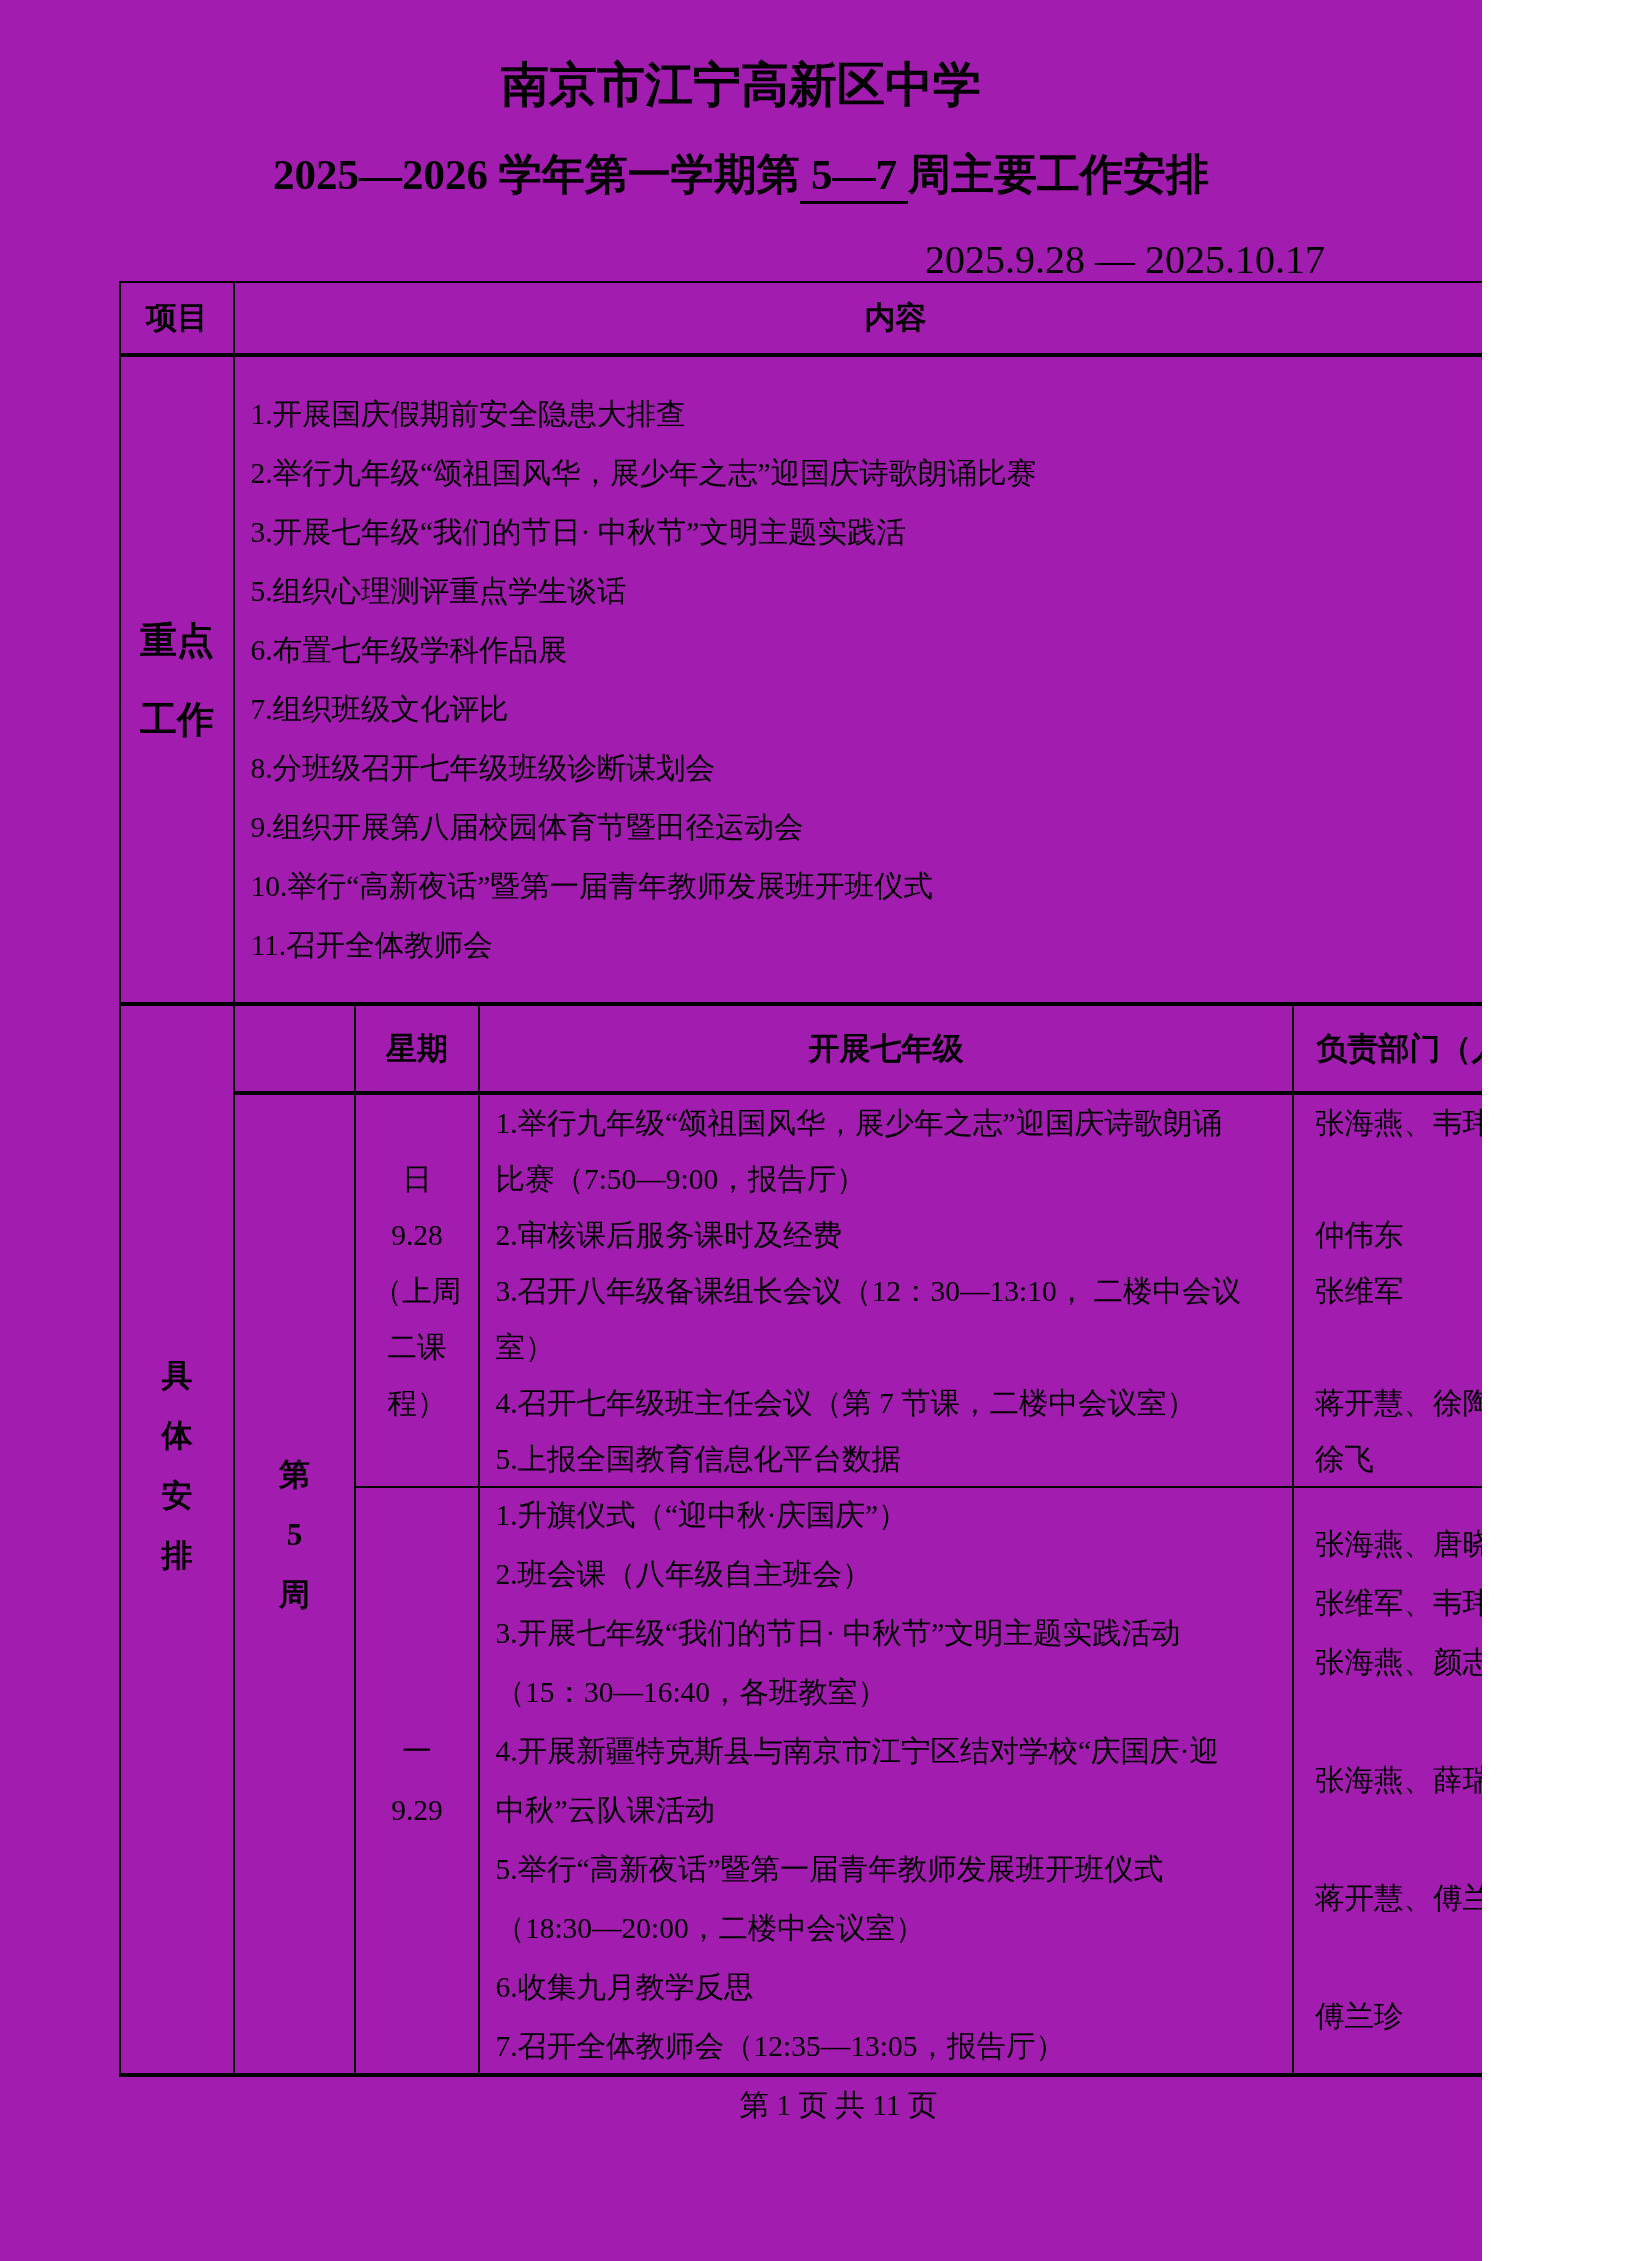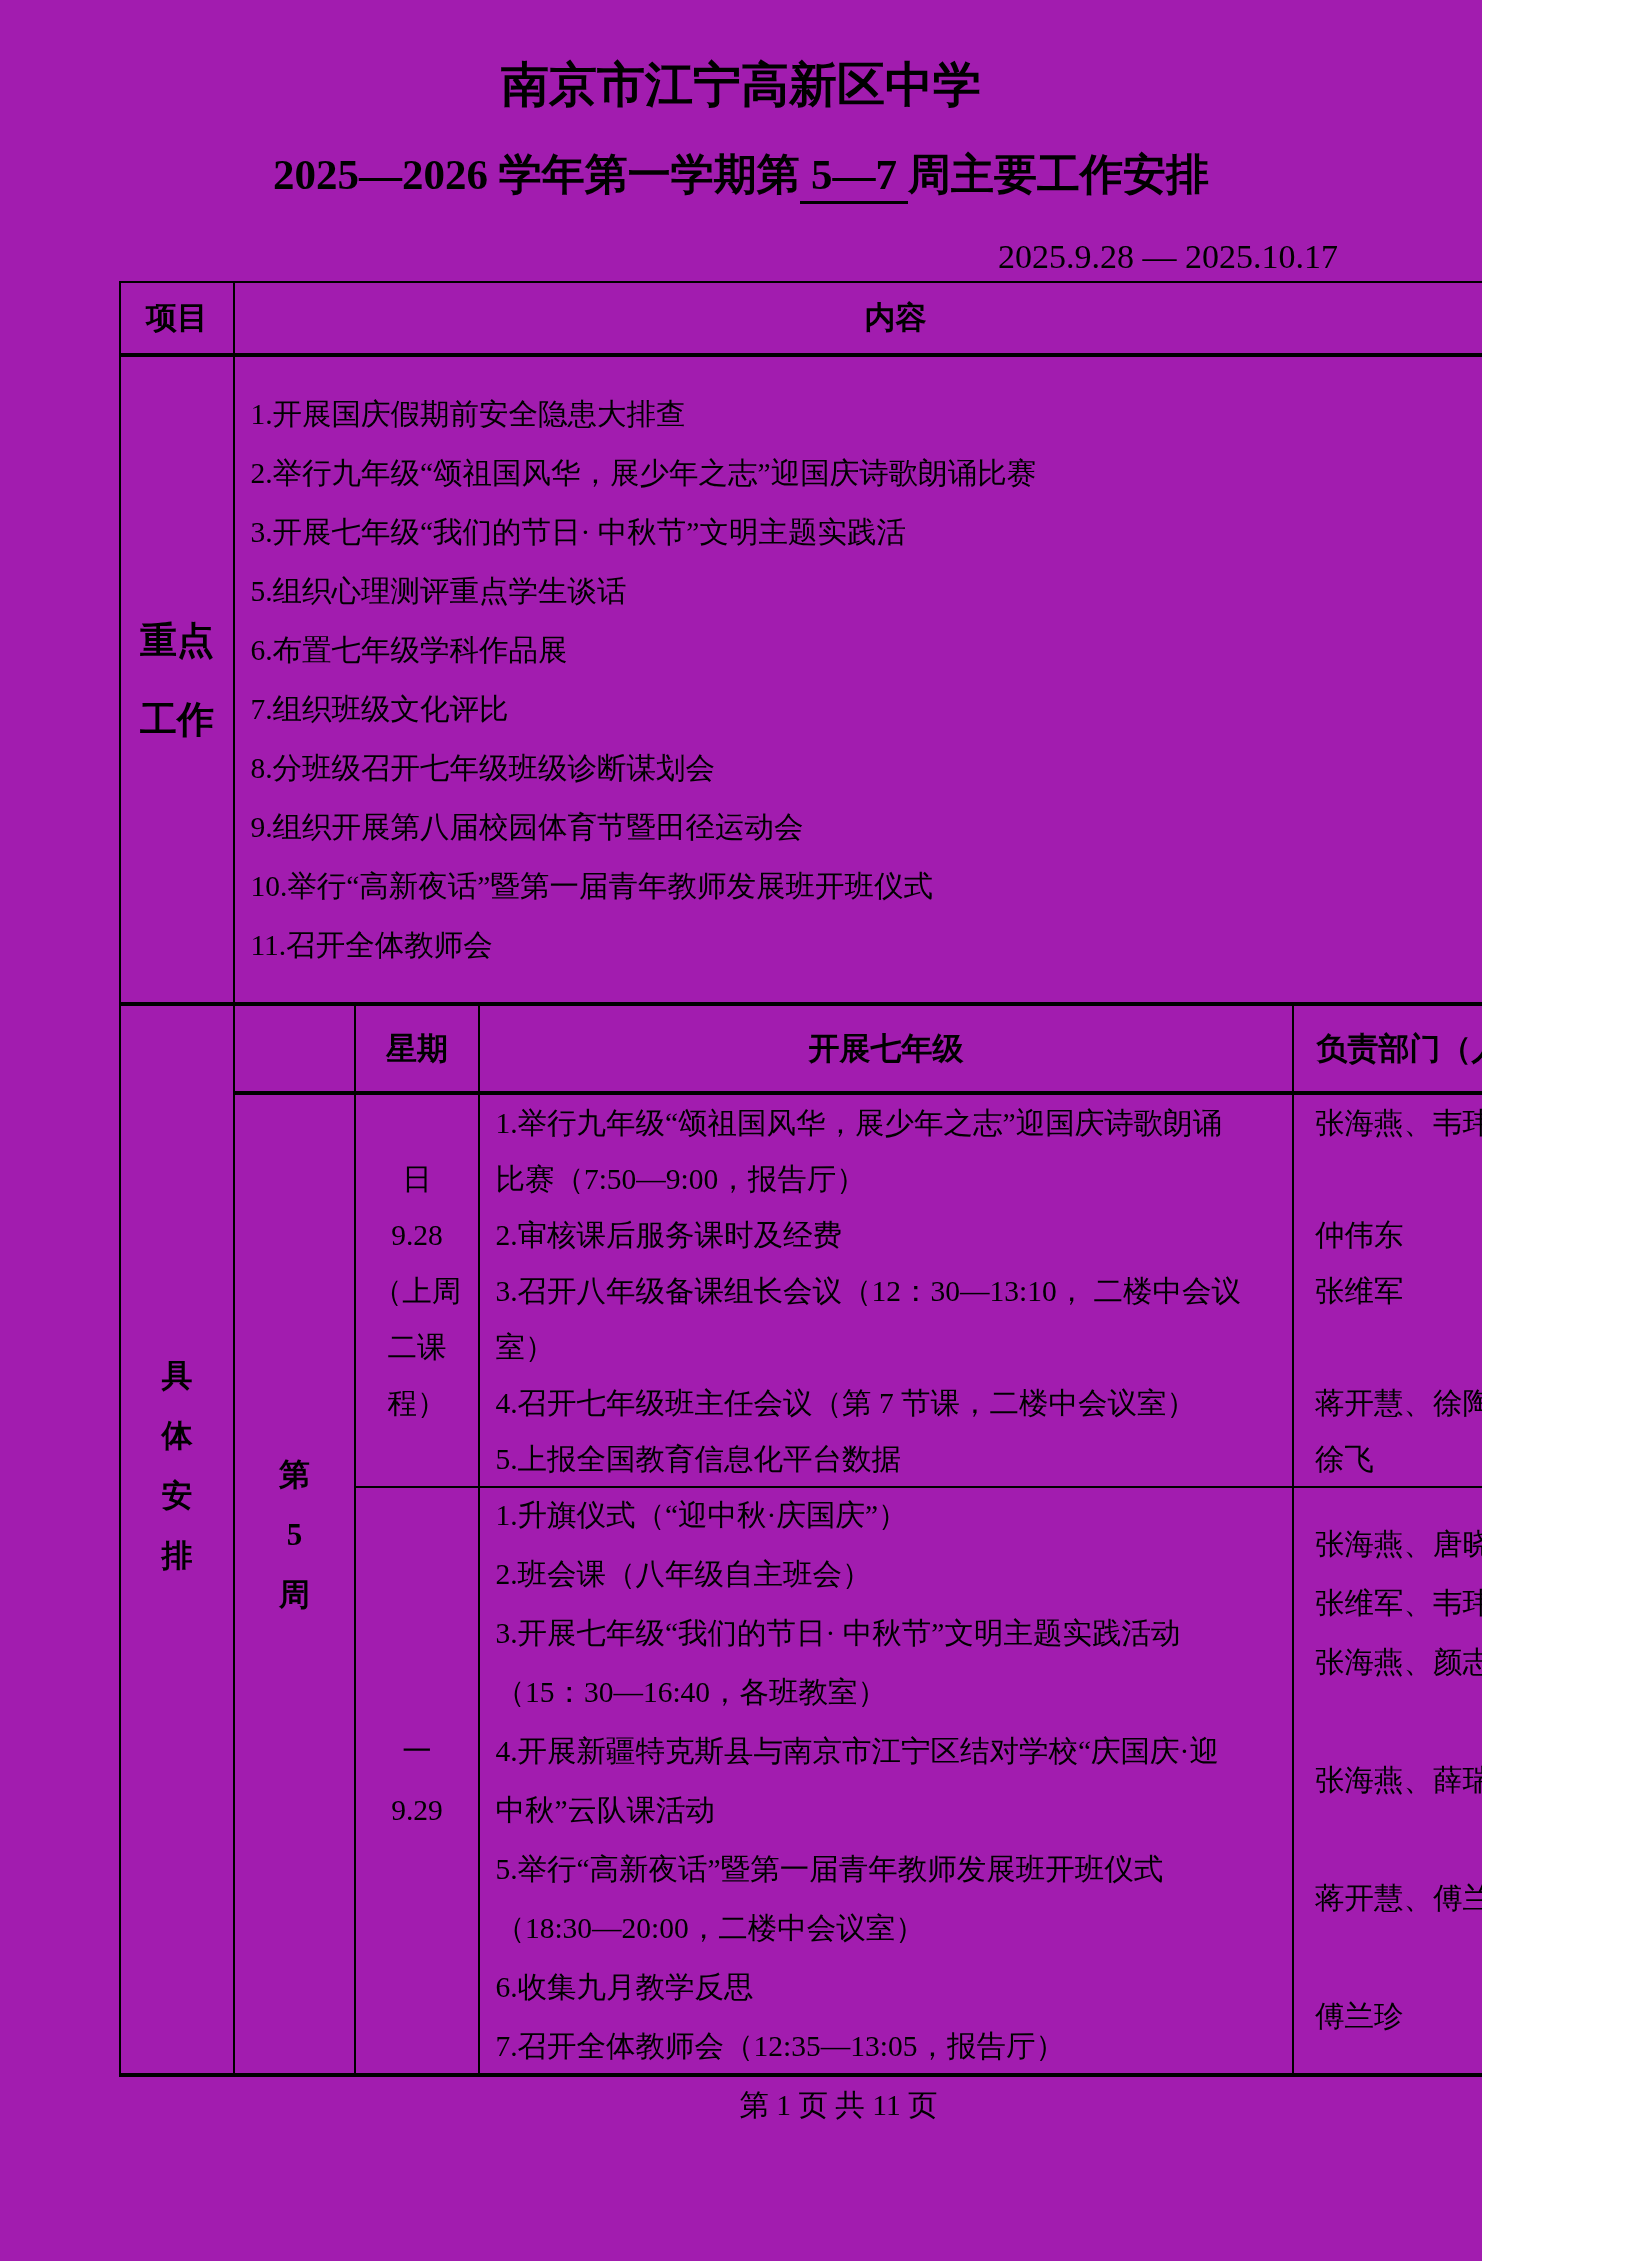--- a/index.html
+++ b/index.html
@@ -17,22 +17,22 @@
   .title2{
     position:absolute;top:150px;left:0;width:100%;
     text-align:center;font-size:43px;font-weight:bold;line-height:1.15;
   }
   .title2 .u{
     display:inline-block;
     border-bottom:3.5px solid #000;
     padding:0 11.2px 1.4px 11.2px;
   }
   .daterange{
-    position:absolute;top:240px;right:144px;
-    font-size:34px;line-height:1;
+    position:absolute;top:240px;right:157px;
+    font-size:40px;line-height:1;
   }
   .tbl{
     position:absolute;left:119px;top:281px;
     width:1439px;height:1796px;
     box-sizing:border-box;
     border:2.8px solid #000;border-bottom-width:4.2px;
     display:grid;
     grid-template-columns:114px 121px 124px 814px auto;
     grid-template-rows:74px 649px 89px 393px auto;
   }

